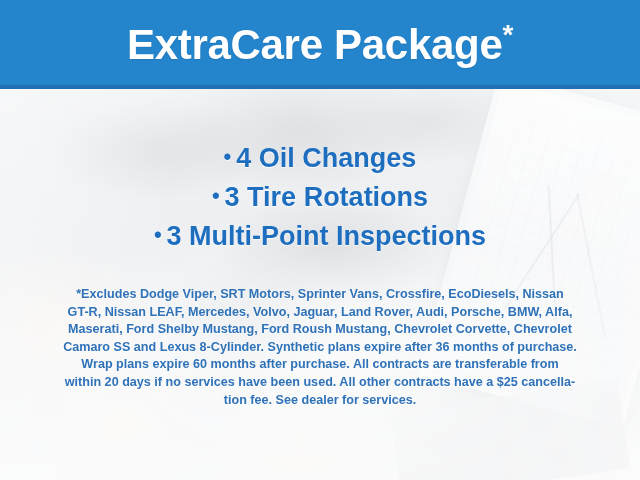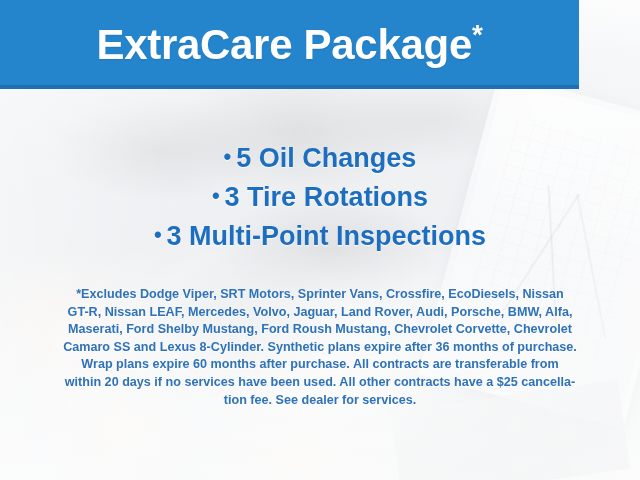--- a/index.html
+++ b/index.html
@@ -108,21 +108,21 @@
     background:
       radial-gradient(ellipse 420px 210px at 320px 370px, rgba(255,255,255,.55), rgba(255,255,255,0) 76%),
       linear-gradient(90deg, rgba(255,255,255,.42) 0%, rgba(255,255,255,.05) 28%, rgba(255,255,255,.05) 72%, rgba(255,255,255,.34) 100%);
   }
 
   
   .banner {
     position: absolute;
     left: 0;
     top: 0;
-    width: 579px;
+    width: 640px;
     height: 89px;
     background: #2485cd;
     display: flex;
     align-items: center;
     justify-content: center;
     z-index: 4;
   }
   .banner::after {
     content: "";
     position: absolute;
@@ -203,21 +203,21 @@
   </div>
 
   <div class="banner">
     <div class="banner-title">
       <span>ExtraCare Package</span><span class="asterisk">*</span>
     </div>
   </div>
 
   <div class="benefits">
     <div class="benefit-line">
-      <span class="dot">•</span><span>5 Oil Changes</span>
+      <span class="dot">•</span><span>4 Oil Changes</span>
     </div>
     <div class="benefit-line">
       <span class="dot">•</span><span>3 Tire Rotations</span>
     </div>
     <div class="benefit-line">
       <span class="dot">•</span><span>3 Multi-Point Inspections</span>
     </div>
   </div>
 
   <div class="fineprint">

